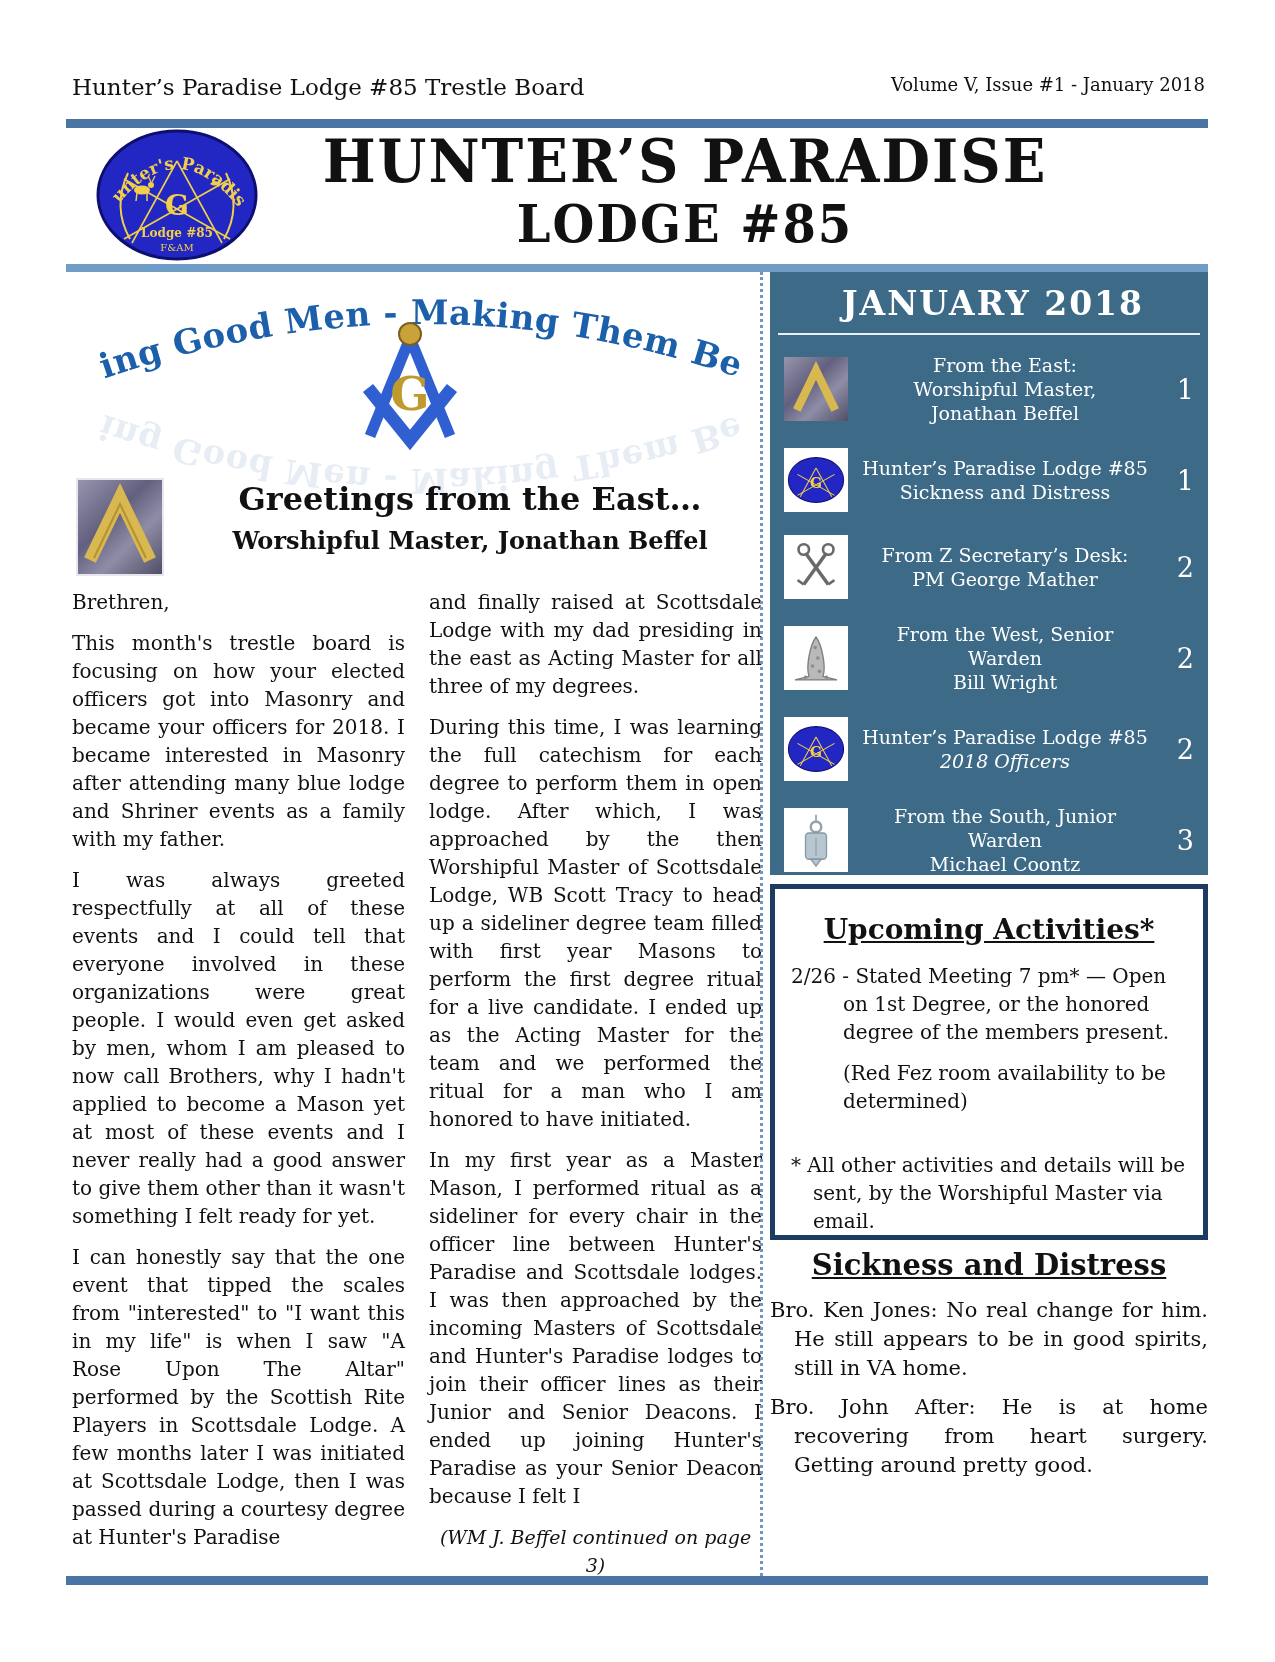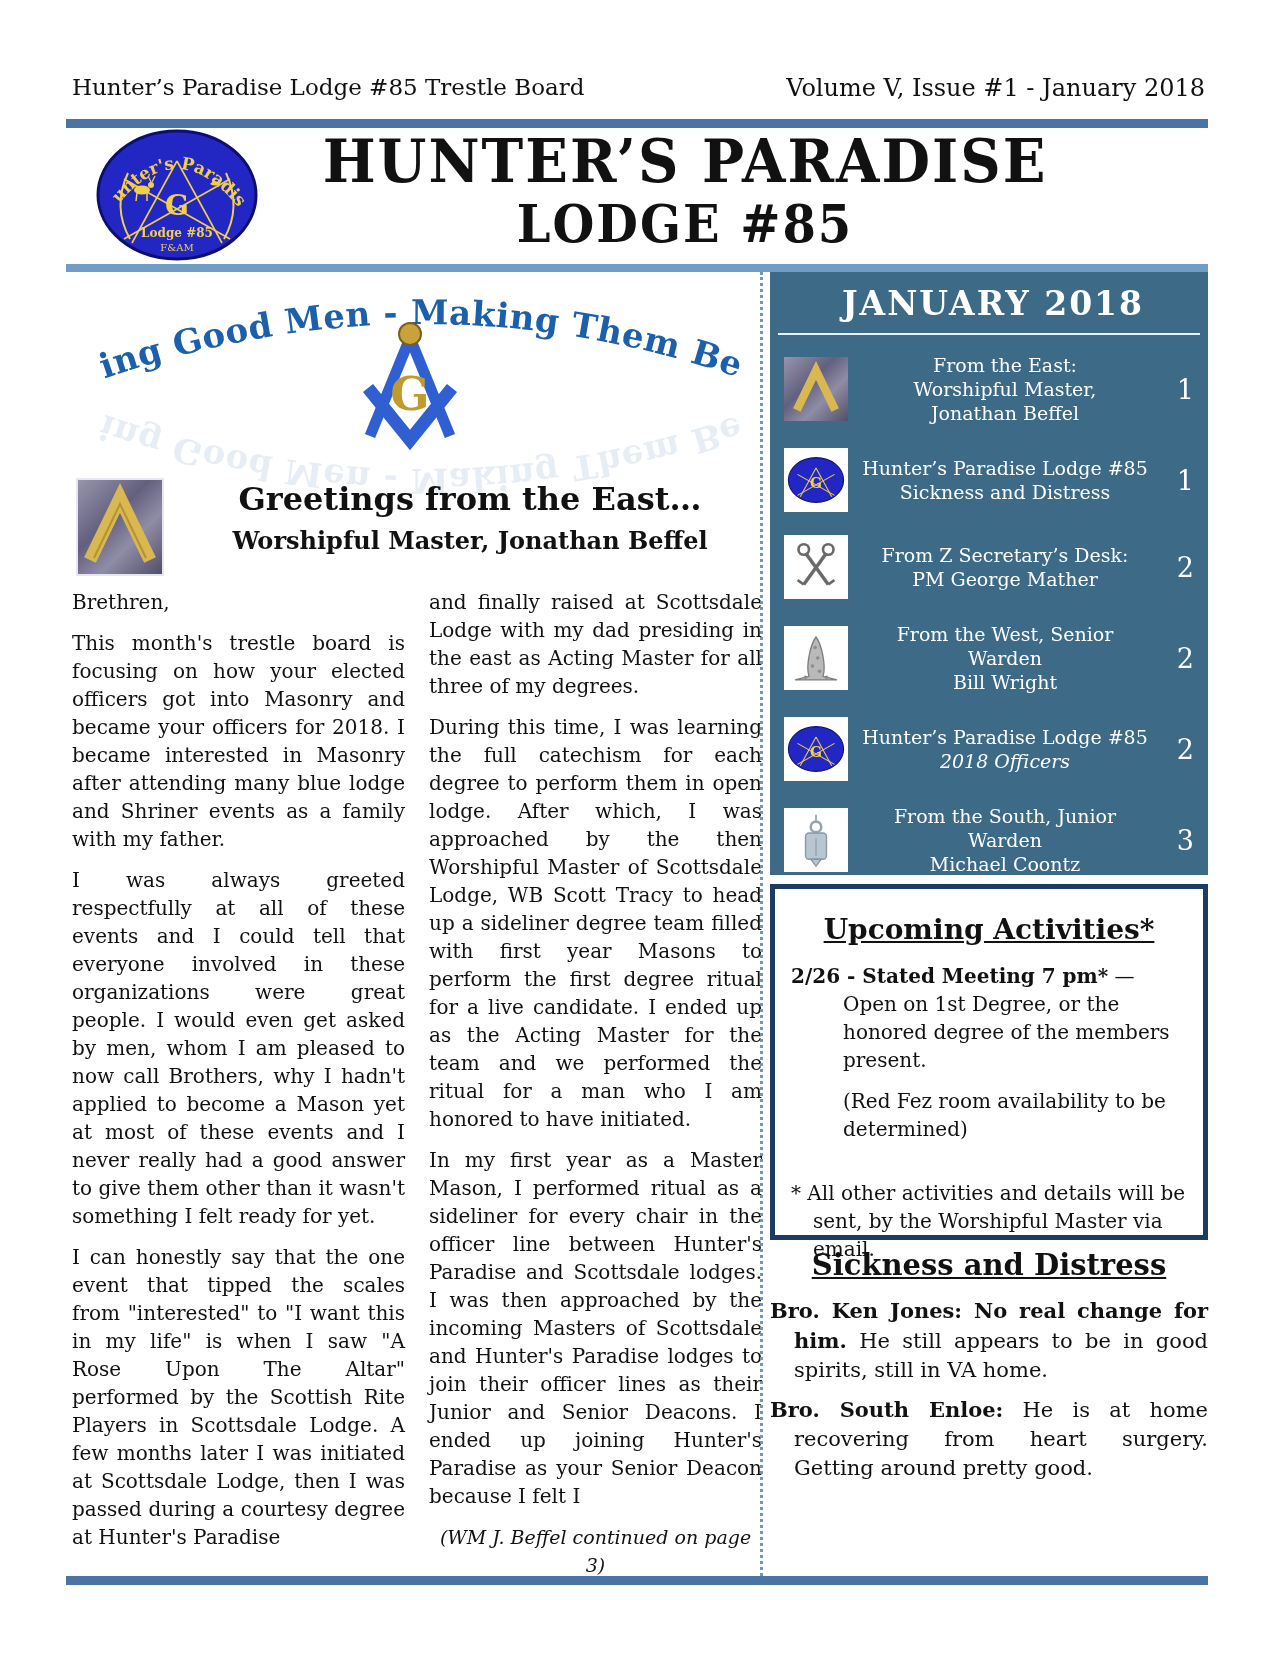--- a/index.html
+++ b/index.html
@@ -1,20 +1,20 @@
 <!DOCTYPE html>
 <html><head>
 <meta charset="utf-8">
 <style>
   html,body { margin:0; padding:0; background:#ffffff; }
   .page { position:relative; width:1275px; height:1662px; background:#fff;
           font-family:"DejaVu Serif", serif; color:#111; overflow:hidden; }
 
   .hdr-left  { position:absolute; left:72px;  top:74px; font-size:23px; }
-  .hdr-right { position:absolute; right:70px; top:74px; font-size:24px; text-align:right; }
+  .hdr-right { position:absolute; right:70px; top:74px; font-size:18px; text-align:right; }
 
   .rule { position:absolute; left:66px; width:1142px; }
   .rule1 { top:119px; height:9px; background:#4a74a4; }
   .rule2 { top:264px; height:8px; background:#6f9dc6; }
   .rule3 { top:1576px; height:9px; background:#4a74a4; }
 
   .logo-big { position:absolute; left:94px; top:127px; width:166px; height:136px; }
 
   .masthead { position:absolute; left:300px; top:126px; width:770px; text-align:center; }
   .masthead .l1 { font-size:56px; font-weight:bold; letter-spacing:2px; line-height:68px; transform:scaleY(1.08); }
@@ -56,21 +56,21 @@
                 padding:12px 16px; font-size:20px; }
   .act-title { text-align:center; font-size:28px; font-weight:bold; text-decoration:underline; margin:12px 0 16px 0; }
   .act-event { padding-left:52px; text-indent:-52px; line-height:28px; }
   .act-note  { margin-left:52px; margin-top:13px; line-height:28px; }
   .act-foot  { margin-top:36px; padding-left:22px; text-indent:-22px; line-height:28px; }
 
   .sickness { position:absolute; left:770px; top:1248px; width:438px; font-size:21px; }
   .sick-title { text-align:center; font-size:29px; font-weight:bold; text-decoration:underline; margin:0 0 14px 0; }
   .sick-entry { padding-left:24px; text-indent:-24px; text-align:justify; line-height:29px; margin-bottom:10px; }
 
-  .b { font-weight:bold; }
+  .b { font-weight:normal; }
 </style>
 </head>
 <body>
 
 <div class="page">
 
   <div class="hdr-left">Hunter’s Paradise Lodge #85 Trestle Board</div>
   <div class="hdr-right">Volume V, Issue #1 -   January 2018</div>
   <div class="rule rule1"></div>
 
@@ -285,19 +285,19 @@
     <div class="act-note">(Red Fez room availability to be determined)</div>
     <div class="act-foot">* All other activities and details will be sent, by the Worshipful Master via email.</div>
   </div>
 
   <div class="sickness">
     <div class="sick-title">Sickness and Distress</div>
     <div class="sick-entry">
       <span class="b">Bro. Ken Jones:  No real change for him.</span><span>  He still appears to be in good spirits, still in VA home.</span>
     </div>
     <div class="sick-entry">
-      <span class="b">Bro. South Enloe:</span><span> He is at home recovering from heart surgery. Getting around pretty good.</span>
+      <span class="b">Bro. John After:</span><span> He is at home recovering from heart surgery. Getting around pretty good.</span>
     </div>
   </div>
 
   <div class="rule rule3"></div>
 
 </div>
 
 </body></html>

